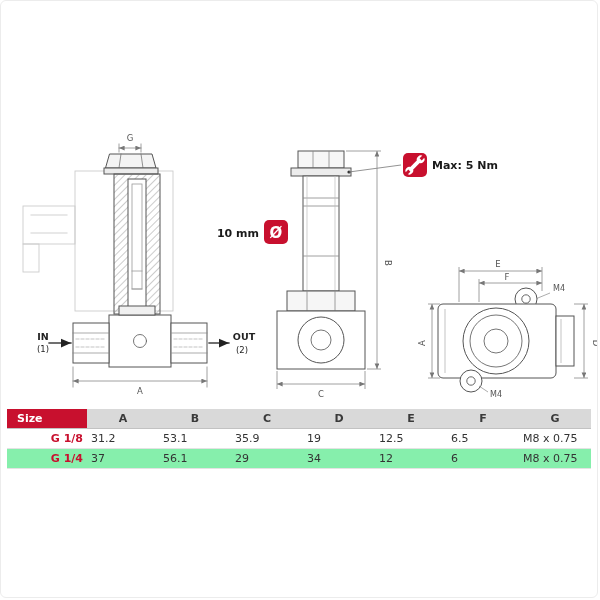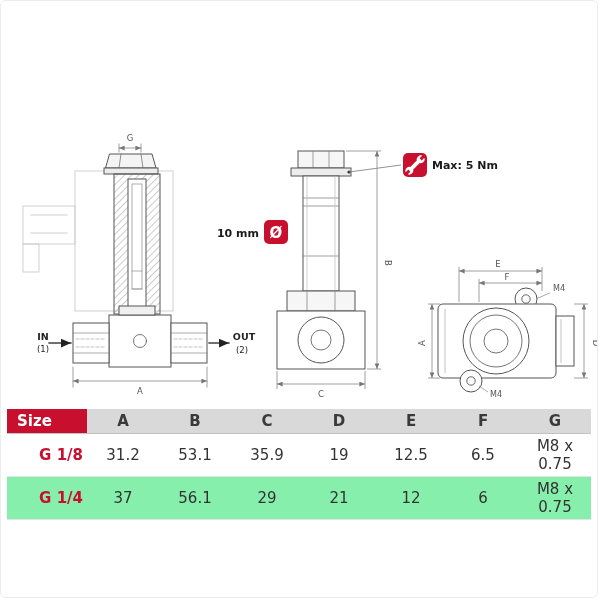--- a/index.html
+++ b/index.html
@@ -6,25 +6,25 @@
   body{width:600px;height:600px;font-family:"DejaVu Sans","Liberation Sans",sans-serif;}
   .sheet{position:relative;width:598px;height:598px;border:1px solid #ececec;border-radius:6px;
          background:#fff;box-sizing:border-box;overflow:hidden;}
   .drawings{display:block;width:600px;height:404px;}
   svg text{font-family:"DejaVu Sans","Liberation Sans",sans-serif;}
   .dim-label{font-size:8.5px;fill:#555;}
   .flow-label{font-size:9.5px;fill:#222;font-weight:bold;}
   .flow-sub{font-size:8.5px;fill:#222;}
   .callout-label{font-size:11px;fill:#1a1a1a;font-weight:bold;}
   .m4-label{font-size:8px;fill:#555;}
-  table.dims{border-collapse:collapse;width:584px;margin:4px auto 0 auto;font-size:15px;color:#333;table-layout:fixed;}
+  table.dims{border-collapse:collapse;width:584px;margin:4px auto 0 auto;font-size:11px;color:#333;table-layout:fixed;}
   table.dims th{background:#d9d9d9;color:#3a3a3a;font-weight:bold;padding:3px 4px;text-align:center;
                 border-bottom:1px solid #c2c2c2;}
   table.dims th.size-header{background:#c8102e;color:#fff;text-align:left;padding-left:10px;}
-  table.dims td{padding:3px 4px;text-align:center;border-bottom:1px solid #e3e3e3;background:#fff;}
+  table.dims td{padding:3px 4px;border-bottom:1px solid #e3e3e3;background:#fff;}
   table.dims tr.alt td{background:#86efac;}
   table.dims td.size-cell{color:#c8102e;font-weight:bold;text-align:right;padding-left:10px;}
   col.c-size{width:80px;}
 </style>
 </head>
 <body>
 
 <div class="sheet">
 
 <svg class="drawings" viewBox="0 0 600 404" xmlns="http://www.w3.org/2000/svg">
@@ -237,21 +237,21 @@
       <td>19</td>
       <td>12.5</td>
       <td>6.5</td>
       <td>M8 x 0.75</td>
     </tr>
     <tr class="alt">
       <td class="size-cell">G 1/4</td>
       <td>37</td>
       <td>56.1</td>
       <td>29</td>
-      <td>21</td>
+      <td>34</td>
       <td>12</td>
       <td>6</td>
       <td>M8 x 0.75</td>
     </tr>
   </tbody>
 </table>
 
 </div>
 
 </body></html>

